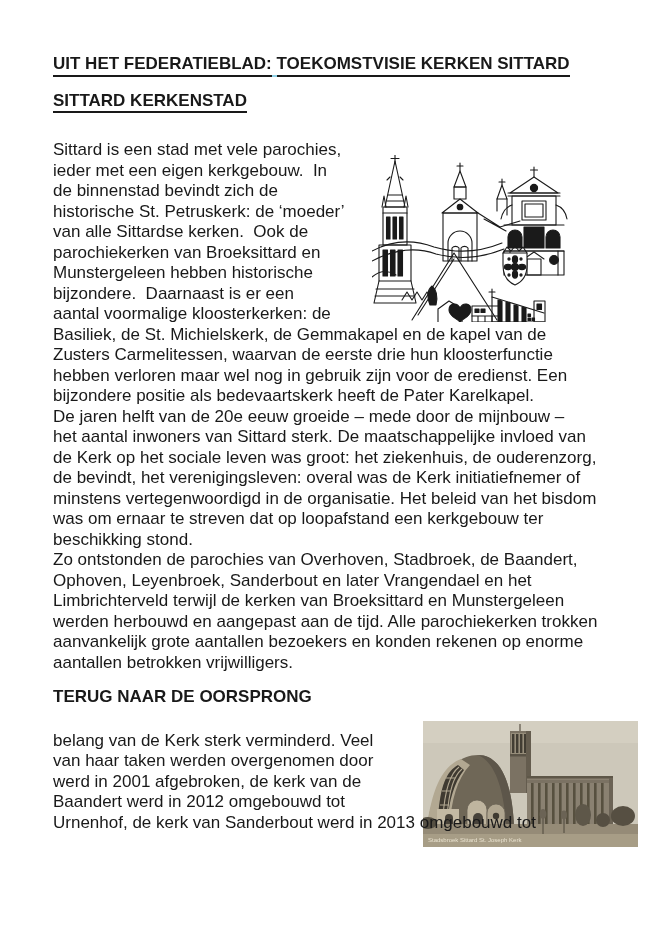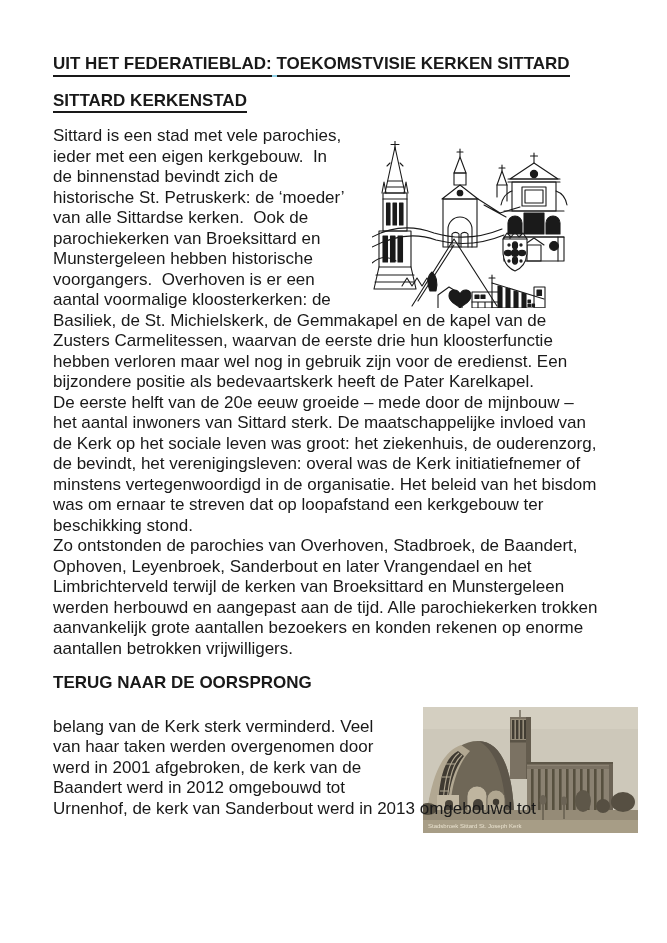--- a/index.html
+++ b/index.html
@@ -11,21 +11,21 @@
     background:#ffffff;
     color:#191919;
     font-family:"Liberation Sans","DejaVu Sans",sans-serif;
     overflow:hidden;
   }
   .title,.subtitle,.heading2{
     font-size:17px;font-weight:bold;line-height:20.5px;margin:0;
     white-space:pre;
   }
   .title{margin-bottom:16px;}
-  .subtitle{margin-bottom:15px;}
+  .subtitle{margin-bottom:29px;}
   .heading2{margin-top:14px;}
   .u{border-bottom:2px solid #191919;padding-bottom:1.5px;}
   .u.cyan{border-bottom-color:#8fd2e8;}
   .para{font-size:17px;line-height:20.5px;}
   .para2{margin-top:23px;}
   .tline{white-space:pre;}
   .float-img{float:right;}
   .drawing-box{width:208px;height:167px;margin:15px 48px 0 8px;}
   .photo-box{width:215px;height:126px;margin:-10px -10px 0 8px;}
   svg{display:block;}
@@ -149,27 +149,27 @@
       </svg>
     </div>
     <div class="lines">
         <div class="tline">Sittard is een stad met vele parochies,</div>
         <div class="tline">ieder met een eigen kerkgebouw.  In</div>
         <div class="tline">de binnenstad bevindt zich de</div>
         <div class="tline">historische St. Petruskerk: de ‘moeder’</div>
         <div class="tline">van alle Sittardse kerken.  Ook de</div>
         <div class="tline">parochiekerken van Broeksittard en</div>
         <div class="tline">Munstergeleen hebben historische</div>
-        <div class="tline">voorgangers.  Overhoven is er een</div>
+        <div class="tline">bijzondere.  Daarnaast is er een</div>
         <div class="tline">aantal voormalige kloosterkerken: de</div>
         <div class="tline">Basiliek, de St. Michielskerk, de Gemmakapel en de kapel van de</div>
         <div class="tline">Zusters Carmelitessen, waarvan de eerste drie hun kloosterfunctie</div>
         <div class="tline">hebben verloren maar wel nog in gebruik zijn voor de eredienst. Een</div>
         <div class="tline">bijzondere positie als bedevaartskerk heeft de Pater Karelkapel.</div>
-        <div class="tline">De eerste helft van de 20e eeuw groeide – mede door de mijnbouw –</div>
+        <div class="tline">De jaren helft van de 20e eeuw groeide – mede door de mijnbouw –</div>
         <div class="tline">het aantal inwoners van Sittard sterk. De maatschappelijke invloed van</div>
         <div class="tline">de Kerk op het sociale leven was groot: het ziekenhuis, de ouderenzorg,</div>
         <div class="tline">de bevindt, het verenigingsleven: overal was de Kerk initiatiefnemer of</div>
         <div class="tline">minstens vertegenwoordigd in de organisatie. Het beleid van het bisdom</div>
         <div class="tline">was om ernaar te streven dat op loopafstand een kerkgebouw ter</div>
         <div class="tline">beschikking stond.</div>
         <div class="tline">Zo ontstonden de parochies van Overhoven, Stadbroek, de Baandert,</div>
         <div class="tline">Ophoven, Leyenbroek, Sanderbout en later Vrangendael en het</div>
         <div class="tline">Limbrichterveld terwijl de kerken van Broeksittard en Munstergeleen</div>
         <div class="tline">werden herbouwd en aangepast aan de tijd. Alle parochiekerken trokken</div>

